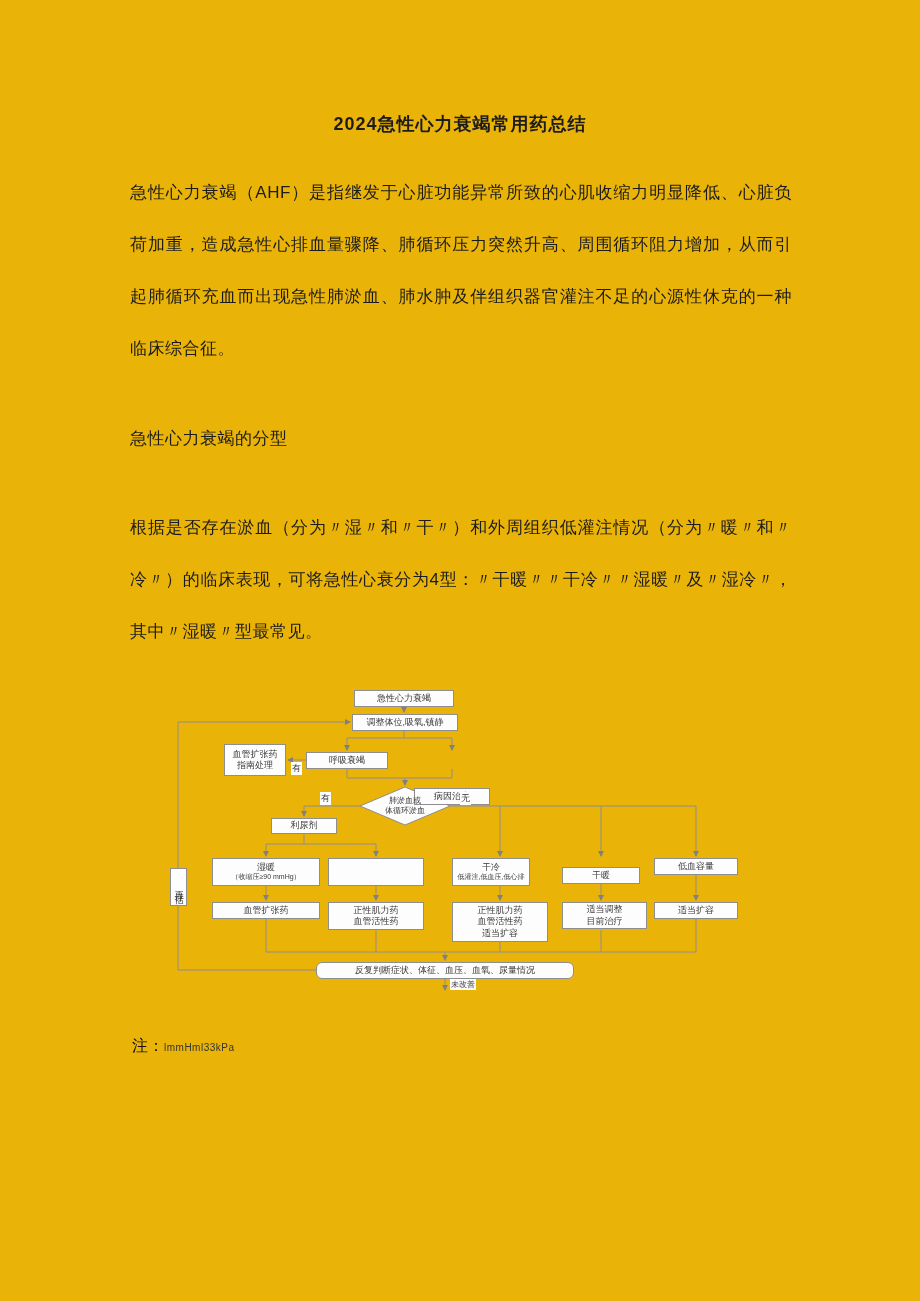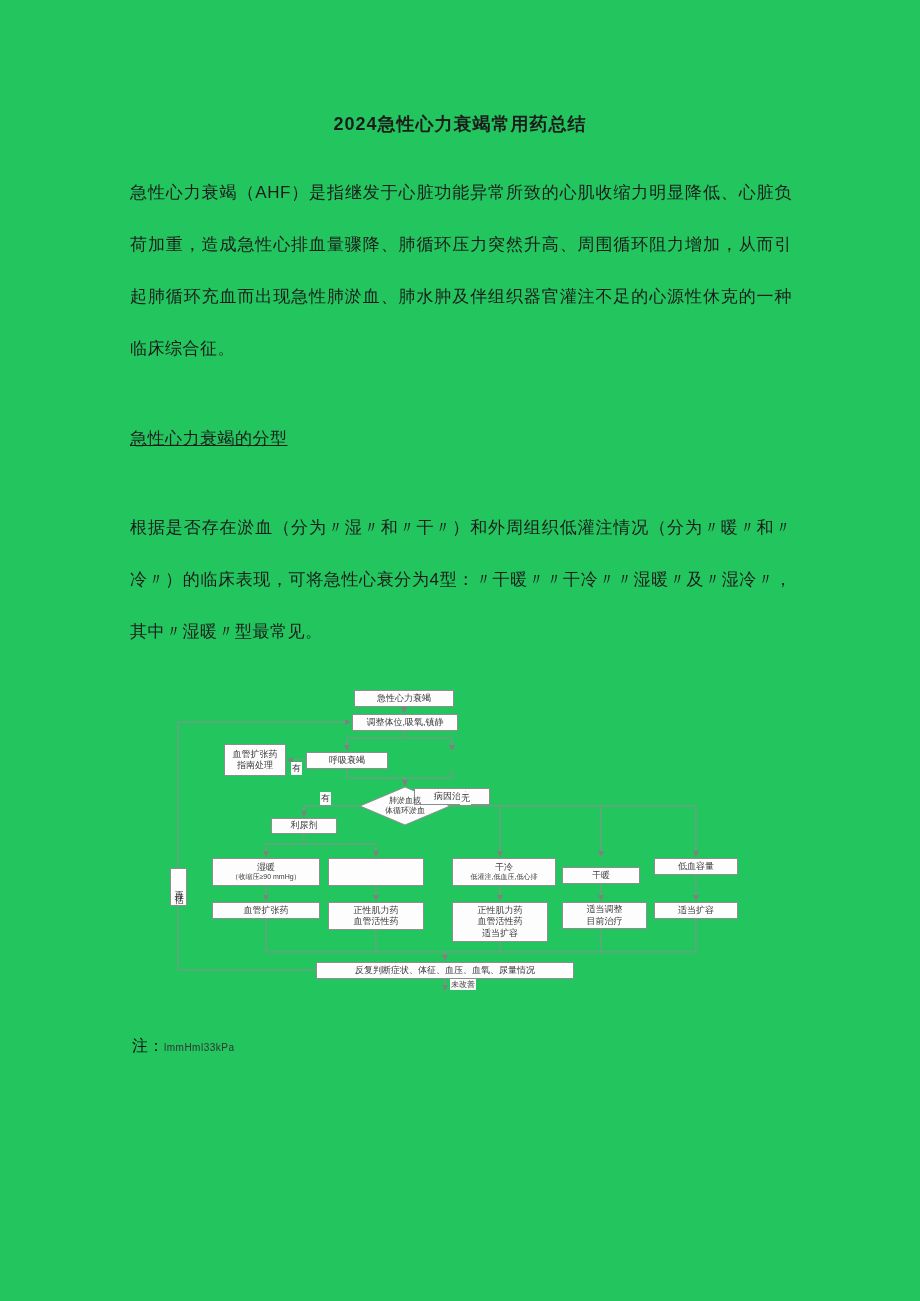--- a/index.html
+++ b/index.html
@@ -1,38 +1,38 @@
 <!DOCTYPE html>
 <html><head>
 <meta charset="utf-8">
 <style>
   * { margin:0; padding:0; box-sizing:border-box; }
   html,body { background:#ffffff; }
   .page {
     position:relative; width:920px; height:1301px; margin:0 auto;
-    background:#22c55e; overflow:hidden;
+    background:#eab308; overflow:hidden;
     font-family:"Liberation Sans","DejaVu Sans",sans-serif;
     color:#1c1c1c;
     padding-left:28px;
   }
   .doc-title {
     position:absolute; top:112px; left:0; width:100%;
     text-align:center; font-size:18px; font-weight:bold; letter-spacing:1px;
   }
   .para {
     position:absolute; left:130px; width:662px;
     font-size:17px; line-height:52px; text-align:justify;
     letter-spacing:0.5px;
   }
   .p1 { top:167px; }
   .p2 { top:502px; }
   .para b { font-weight:normal; }
   .heading {
     position:absolute; left:130px; top:427px;
-    font-size:17px; letter-spacing:0.5px;text-decoration:underline;
+    font-size:17px; letter-spacing:0.5px;
   }
   .note { position:absolute; left:132px; top:1036px; font-size:16px; color:#111; }
   .note .note-small { font-size:10px; color:#333; letter-spacing:0.5px; }
 
   
   .flowchart {
     position:absolute; left:168px; top:686px; width:580px; height:364px;
     color:#3a3a3a;
   }
   .fc-svg { position:absolute; left:0; top:0; }
@@ -148,21 +148,21 @@
     <div class="fc-box fc-vertical" style="left:2px;top:182px;width:17px;height:38px;">再评估</div>
 
     <div class="fc-box" style="left:44px;top:172px;width:108px;height:28px;">
       <span>湿暖</span>
       <span class="fc-sub">（收缩压≥90 mmHg）</span>
     </div>
     <div class="fc-box" style="left:160px;top:172px;width:96px;height:28px;gap:40px;">
       <span>湿冷</span>
       <span class="fc-sub">低灌注,低血压,低心排</span>
     </div>
-    <div class="fc-box" style="left:284px;top:172px;width:104px;height:28px;">
+    <div class="fc-box" style="left:284px;top:172px;width:78px;height:28px;">
       <span>干冷</span>
       <span class="fc-sub">低灌注,低血压,低心排</span>
     </div>
     <div class="fc-box" style="left:394px;top:181px;width:78px;height:17px;">干暖</div>
     <div class="fc-box" style="left:486px;top:172px;width:84px;height:17px;">低血容量</div>
 
     <div class="fc-box" style="left:44px;top:216px;width:108px;height:17px;">血管扩张药</div>
     <div class="fc-box" style="left:160px;top:216px;width:96px;height:28px;">
       <span>正性肌力药</span>
       <span>血管活性药</span>
@@ -171,21 +171,21 @@
       <span>正性肌力药</span>
       <span>血管活性药</span>
       <span>适当扩容</span>
     </div>
     <div class="fc-box" style="left:394px;top:216px;width:85px;height:27px;">
       <span>适当调整</span>
       <span>目前治疗</span>
     </div>
     <div class="fc-box" style="left:486px;top:216px;width:84px;height:17px;">适当扩容</div>
 
-    <div class="fc-box" style="left:148px;top:276px;width:258px;height:17px;">反复判断症状、体征、血压、血氧、尿量情况</div>
+    <div class="fc-box" style="left:148px;top:276px;width:258px;height:17px;border-radius:6px;">反复判断症状、体征、血压、血氧、尿量情况</div>
 
 
     <span class="fc-label" style="left:123px;top:76px;">有</span>
     <span class="fc-label" style="left:152px;top:106px;">有</span>
     <span class="fc-label" style="left:292px;top:106px;">无</span>
     <span class="fc-label" style="left:282px;top:293px;font-size:8px;">未改善</span>
   </div>
 
   <div class="note"><span>注：</span><span class="note-small">lmmHml33kPa</span></div>
 

